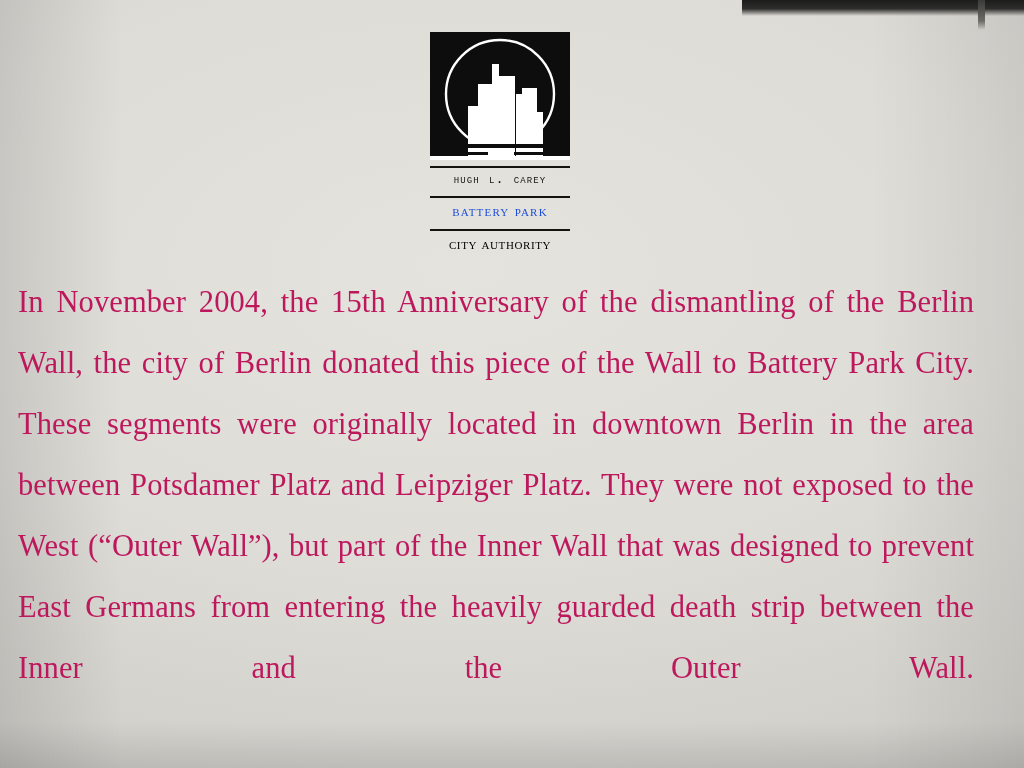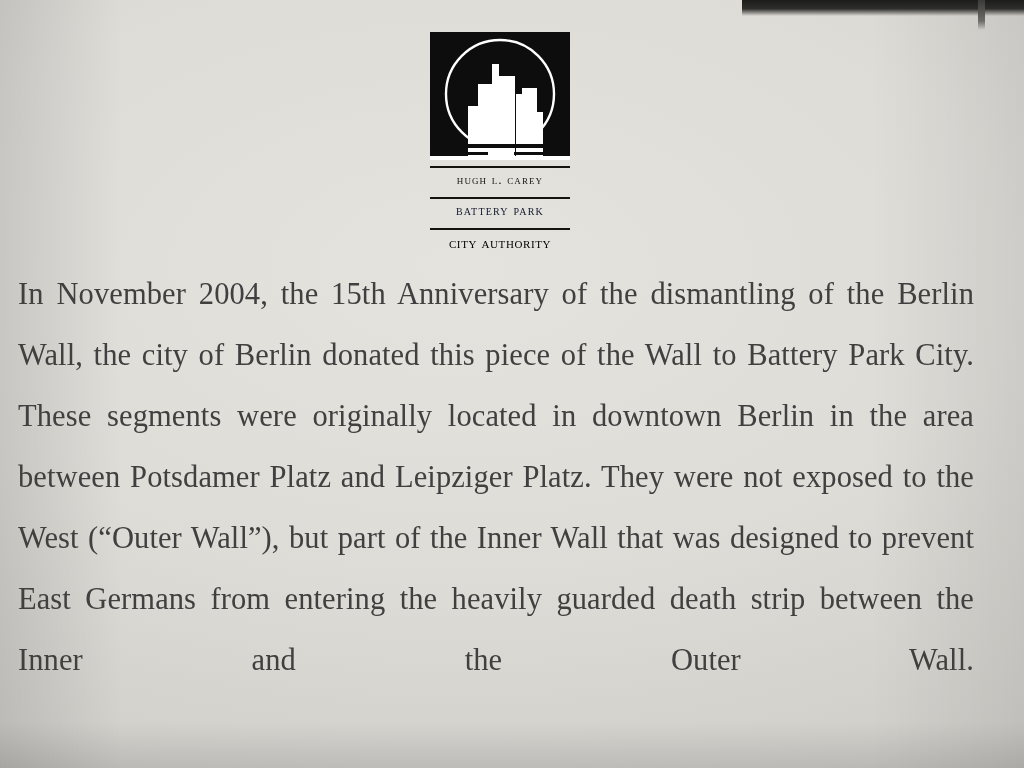--- a/index.html
+++ b/index.html
@@ -73,54 +73,54 @@
     position: relative;
     overflow: hidden;
   }
   .logo-mark svg { display: block; }
   .logo-rule {
     height: 2px;
     background: #14140f;
     margin: 6px 0 2px 0;
   }
   .logo-line1 {
-    font-family: Liberation Serif, serif;
+    font-family: Liberation Mono, monospace;
     font-size: 13.5px;
     letter-spacing: 1.1px;
     color: #141410;
     padding: 2px 0 3px 0;
     font-variant: small-caps;
     text-transform: lowercase;
   }
   .logo-line2 {
     font-family: "Liberation Serif", "DejaVu Serif", serif;
-    font-size: 14px;
+    font-size: 16px;
     letter-spacing: 1.2px;
-    color: #0f172a;
+    color: #1d4ed8;
     padding: 2px 0 3px 0;
     font-variant: small-caps;
     text-transform: lowercase;
   }
   .logo-line3 {
     font-family: "Liberation Serif", "DejaVu Serif", serif;
     font-size: 15.5px;
     letter-spacing: 0.6px;
     color: #000000;
     padding: 2px 0 0 0;
     font-variant: small-caps;
     text-transform: lowercase;
   }
 
   
   .body-text {
     position: absolute;
     left: 18px;
-    top: 264px;
+    top: 272px;
     width: 956px;
-    color: #404040;
+    color: #be185d;
     font-size: 30.5px;
     line-height: 61px;
     text-align: justify;
     text-justify: inter-word;
     letter-spacing: 0.1px;
   }
   .body-text p { margin: 0; }
   .body-text p::after {
     content: "";
     display: inline-block;

